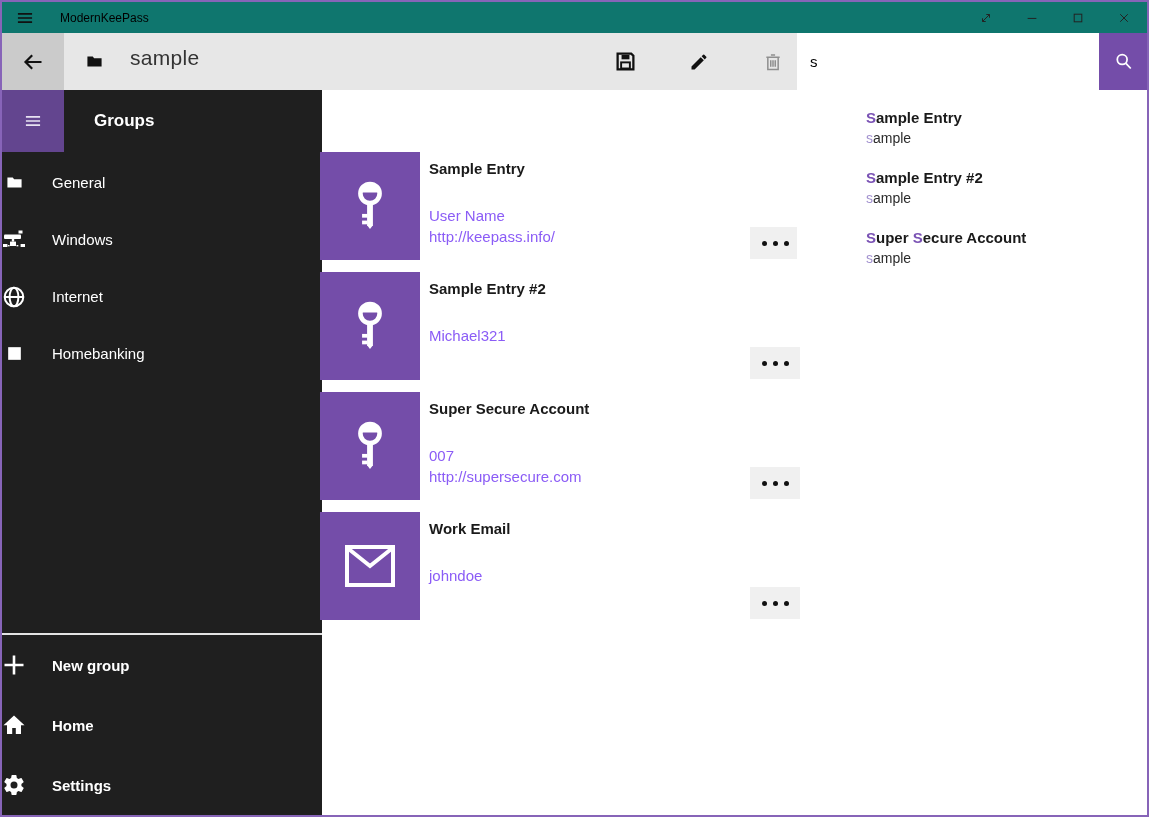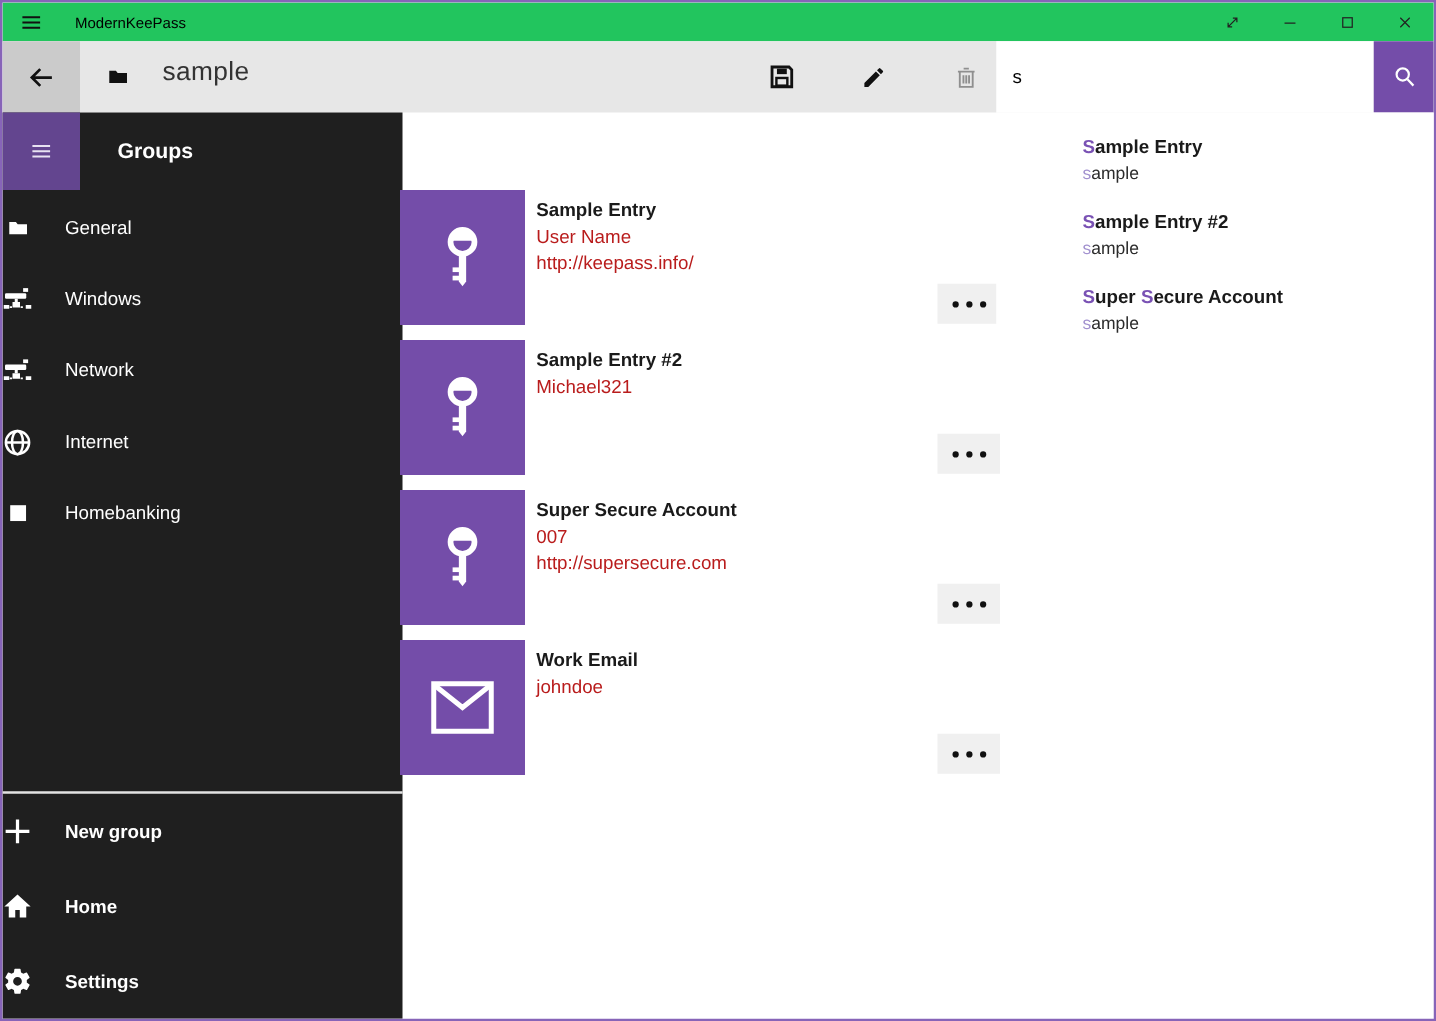--- a/index.html
+++ b/index.html
@@ -6,21 +6,21 @@
   body{
     width:1149px;height:817px;position:relative;overflow:hidden;
     box-sizing:border-box;border:2px solid var(--window_border,#8764b8);
     background:#fff;font-family:"Liberation Sans",sans-serif;
     -webkit-font-smoothing:antialiased;
   }
   .icon{display:inline-flex;align-items:center;justify-content:center;line-height:0;}
   .icon svg{display:block;}
 
   
-  .titlebar{position:absolute;left:0;top:0;right:0;height:31px;background:#22c55e;display:flex;align-items:center;}
+  .titlebar{position:absolute;left:0;top:0;right:0;height:31px;background:#0f766e;display:flex;align-items:center;}
   .tb-burger{width:46px;height:31px;display:flex;align-items:center;justify-content:center;color:#111;}
   .tb-title{font-size:12px;color:#000;margin-left:12px;}
   .tb-controls{margin-left:auto;display:flex;height:31px;}
   .tb-btn{width:46px;height:31px;display:flex;align-items:center;justify-content:center;color:#222;}
 
   
   .commandbar{position:absolute;left:0;top:31px;right:0;height:57px;background:#e7e7e7;}
   .back-btn{position:absolute;left:0;top:0;width:62px;height:57px;background:#cbcbcb;display:flex;align-items:center;justify-content:center;color:#111;}
   .db-icon{position:absolute;left:84px;top:20px;color:#111;}
   .db-title{position:absolute;left:128px;top:13px;font-size:21px;font-weight:400;color:#333;letter-spacing:.3px;}
@@ -43,21 +43,21 @@
   .sidebar-divider{height:2px;background:rgba(255,255,255,.88);margin:0;}
   .side-item.action{height:60px;}
   .side-item.action .lbl{font-weight:bold;}
 
   
   .entry-list{position:absolute;left:318px;top:150px;width:480px;}
   .entry-row{position:relative;height:108px;margin-bottom:12px;display:flex;}
   .entry-tile{width:100px;height:108px;background:var(--accent,#744da9);display:flex;align-items:center;justify-content:center;color:#fff;flex:none;}
   .entry-info{margin-left:9px;padding-top:7px;}
   .entry-title{font-size:15px;font-weight:bold;color:#1a1a1a;line-height:20px;}
-  .entry-sub{font-size:15px;color:#b91c1c;line-height:21px;}
+  .entry-sub{margin-top:26px;font-size:15px;color:#8b5cf6;line-height:21px;}
   .entry-sub div{white-space:nowrap;}
   .more-btn{position:absolute;right:0;bottom:1px;width:50px;height:32px;background:#f0f0f0;border:none;display:flex;align-items:center;justify-content:center;gap:6px;}
   .more-btn i{width:5px;height:5px;border-radius:50%;background:#111;display:block;}
 
   
   .suggestions{position:absolute;left:795px;top:88px;right:0;background:#fff;padding-top:10px;padding-bottom:8px;}
   .suggestion{height:60px;padding-left:69px;box-sizing:border-box;padding-top:8px;cursor:default;}
   .sg-title{font-size:15px;font-weight:bold;color:#1a1a1a;line-height:20px;}
   .sg-title .hl{color:var(--hl_title,#7a52b4);}
   .sg-sub{font-size:14px;color:#2b2b2b;line-height:20px;}
@@ -188,35 +188,20 @@
             <rect x="1" y="16" width="4.4" height="3"></rect>
             <rect x="18.6" y="16" width="4.4" height="3"></rect>
             <rect x="5.8" y="17" width="1.8" height="1.4"></rect>
             <rect x="14.5" y="17" width="1.8" height="1.4"></rect>
           </svg>
         </span>
         <span class="lbl">Windows</span>
       </div>
       <div class="side-item">
         <span class="icon">
-          <svg width="24" height="24" viewBox="0 0 24 24" fill="currentColor">
-            <rect x="2" y="6.5" width="17" height="4.5" rx="1"></rect>
-            <rect x="16.5" y="2.5" width="4" height="3"></rect>
-            <rect x="9.8" y="11" width="2.4" height="2.6"></rect>
-            <rect x="8" y="13.6" width="6" height="4.4"></rect>
-            <rect x="1" y="16" width="4.4" height="3"></rect>
-            <rect x="18.6" y="16" width="4.4" height="3"></rect>
-            <rect x="5.8" y="17" width="1.8" height="1.4"></rect>
-            <rect x="14.5" y="17" width="1.8" height="1.4"></rect>
-          </svg>
-        </span>
-        <span class="lbl">Network</span>
-      </div>
-      <div class="side-item">
-        <span class="icon">
           <svg width="24" height="24" viewBox="0 0 24 24" fill="none" stroke="currentColor" stroke-width="2">
             <circle cx="12" cy="12" r="9.3"></circle>
             <ellipse cx="12" cy="12" rx="4.4" ry="9.3"></ellipse>
             <path d="M2.7 12h18.6"></path>
           </svg>
         </span>
         <span class="lbl">Internet</span>
       </div>
       <div class="side-item">
         <span class="icon">

